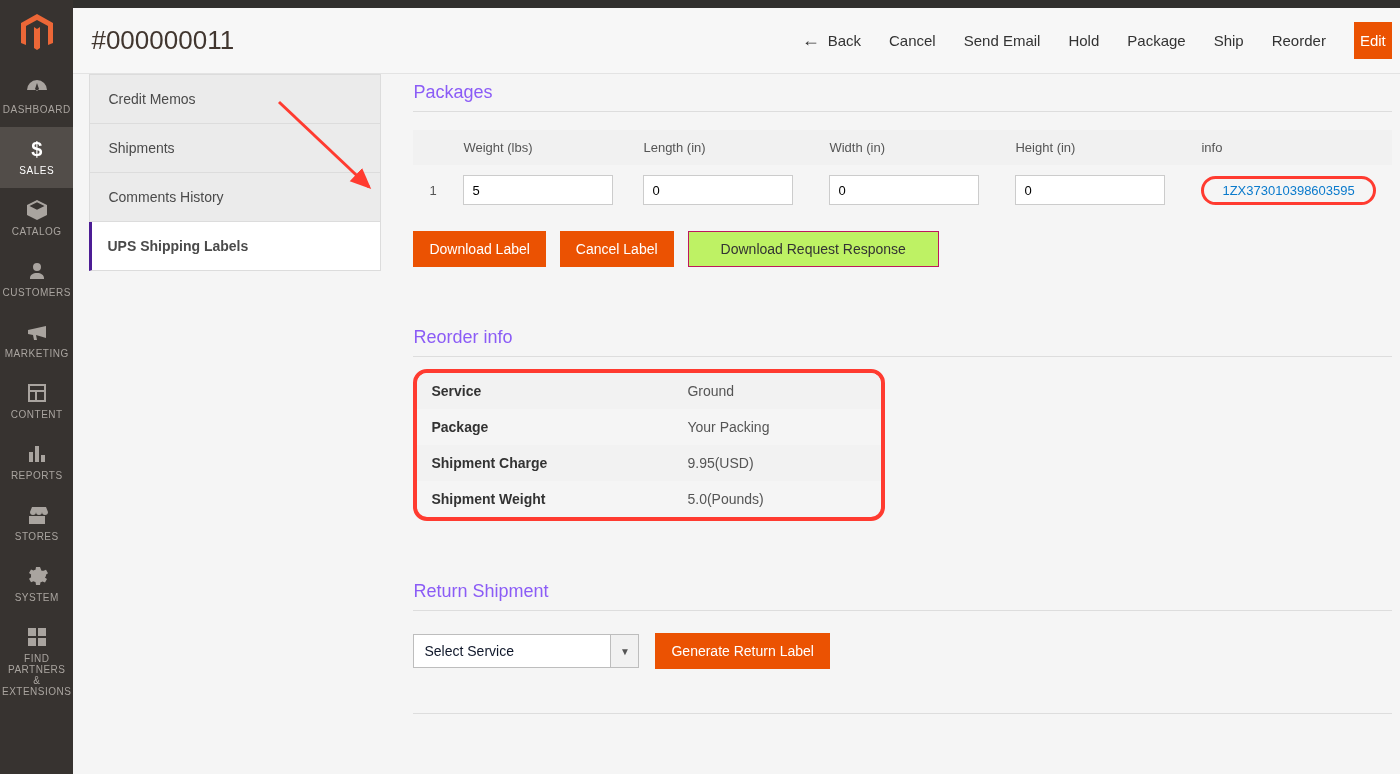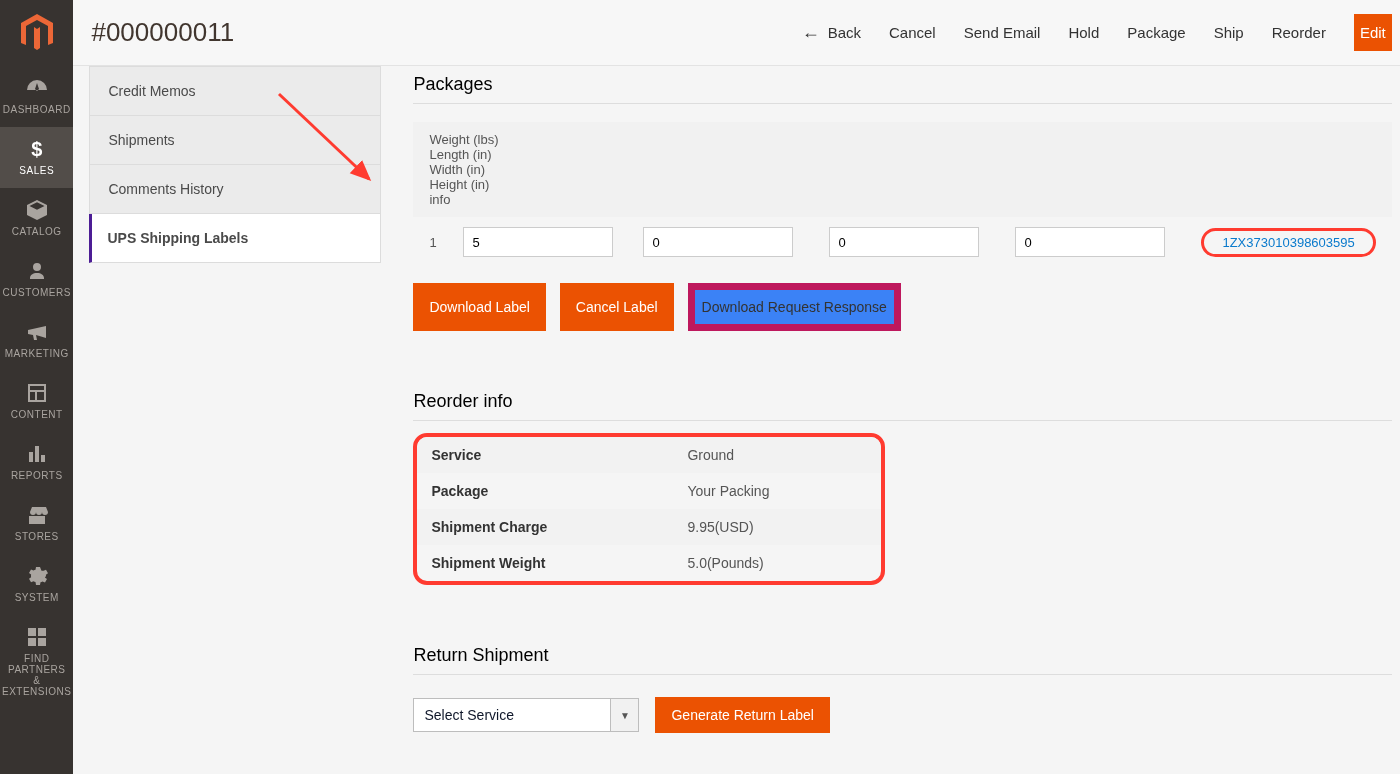--- a/index.html
+++ b/index.html
@@ -28,41 +28,41 @@
   .edit-btn { background:#eb5202; color:#fff; padding:10px 6px; font-size:15px; cursor:pointer; }
 
   
   .content { flex:1; padding:0 0 40px 0; display:flex; }
   .sidetabs { width:292px; margin-left:16px; }
   .sidetabs .tab { background:#ebebeb; border:1px solid #dcdcdc; border-top:none; padding:16px 18px; color:#4a4a4a; font-size:14px; cursor:pointer; }
   .sidetabs .tab:first-child { border-top:1px solid #dcdcdc; }
   .sidetabs .tab.active { background:#fff; border-left:3px solid #4c1d95; font-weight:600; padding-left:15px; }
 
   .main { flex:1; padding:0 26px 0 32px; }
-  .section-title { font-size:18px; color:#000000; margin-top:8px; }
+  .section-title { font-size:18px; color:#8b5cf6; margin-top:8px; }
   .rule { border-bottom:1px solid #ddd; margin-top:8px; }
 
   
-  .pkg-head { background:#f1f1f1; display:flex; padding:10px 16px; font-size:13px; color:#555; margin-top:18px;flex-direction:column; }
+  .pkg-head { background:#f1f1f1; display:flex; padding:10px 16px; font-size:13px; color:#555; margin-top:18px; }
   .pkg-head .c-idx{ width:34px; }
   .pkg-head .c-w{ width:180px; }
   .pkg-head .c-l{ width:186px; }
   .pkg-head .c-wi{ width:186px; }
   .pkg-head .c-h{ width:186px; }
   .pkg-head .c-info{ flex:1; }
   .pkg-row { display:flex; align-items:center; padding:10px 16px; font-size:13px; }
   .pkg-row .c-idx{ width:34px; color:#555; }
   .pkg-row input { width:150px; height:30px; border:1px solid #ccc; padding:4px 8px; font-size:13px; }
   .pkg-row .c-w{ width:180px; } .pkg-row .c-l{ width:186px; } .pkg-row .c-wi{ width:186px; } .pkg-row .c-h{ width:186px; }
   .pkg-row .c-info{ flex:1; color:#0a7acc; }
   .hl-pill { display:inline-block; border:3px solid #ff3b30; border-radius:22px; padding:4px 18px; color:#0a7acc; }
 
   .btnrow { display:flex; gap:14px; margin-top:16px; }
   .btn-orange { background:#eb5202; color:#fff; border:none; padding:10px 16px; font-size:14px; cursor:pointer; }
-  .btn-grey { background:#3b82f6; color:#333; border:7px solid #be185d; padding:9px 7px; font-size:14px; cursor:pointer; }
+  .btn-grey { background:#bef264; color:#333; border:1px solid #be185d; padding:9px 32px; font-size:14px; cursor:pointer; }
 
   
   .annot-arrow { position:absolute; }
   .annot-wrap { position:relative; }
 
   
   .section-title.mt { margin-top:60px; }
   .ship-box { border:4px solid #ff3b30; border-radius:14px; width:472px; margin-top:12px; overflow:hidden; }
   .ship-row { display:flex; padding:10px 14px; font-size:14px; }
   .ship-row.alt { background:#f2f2f2; }

